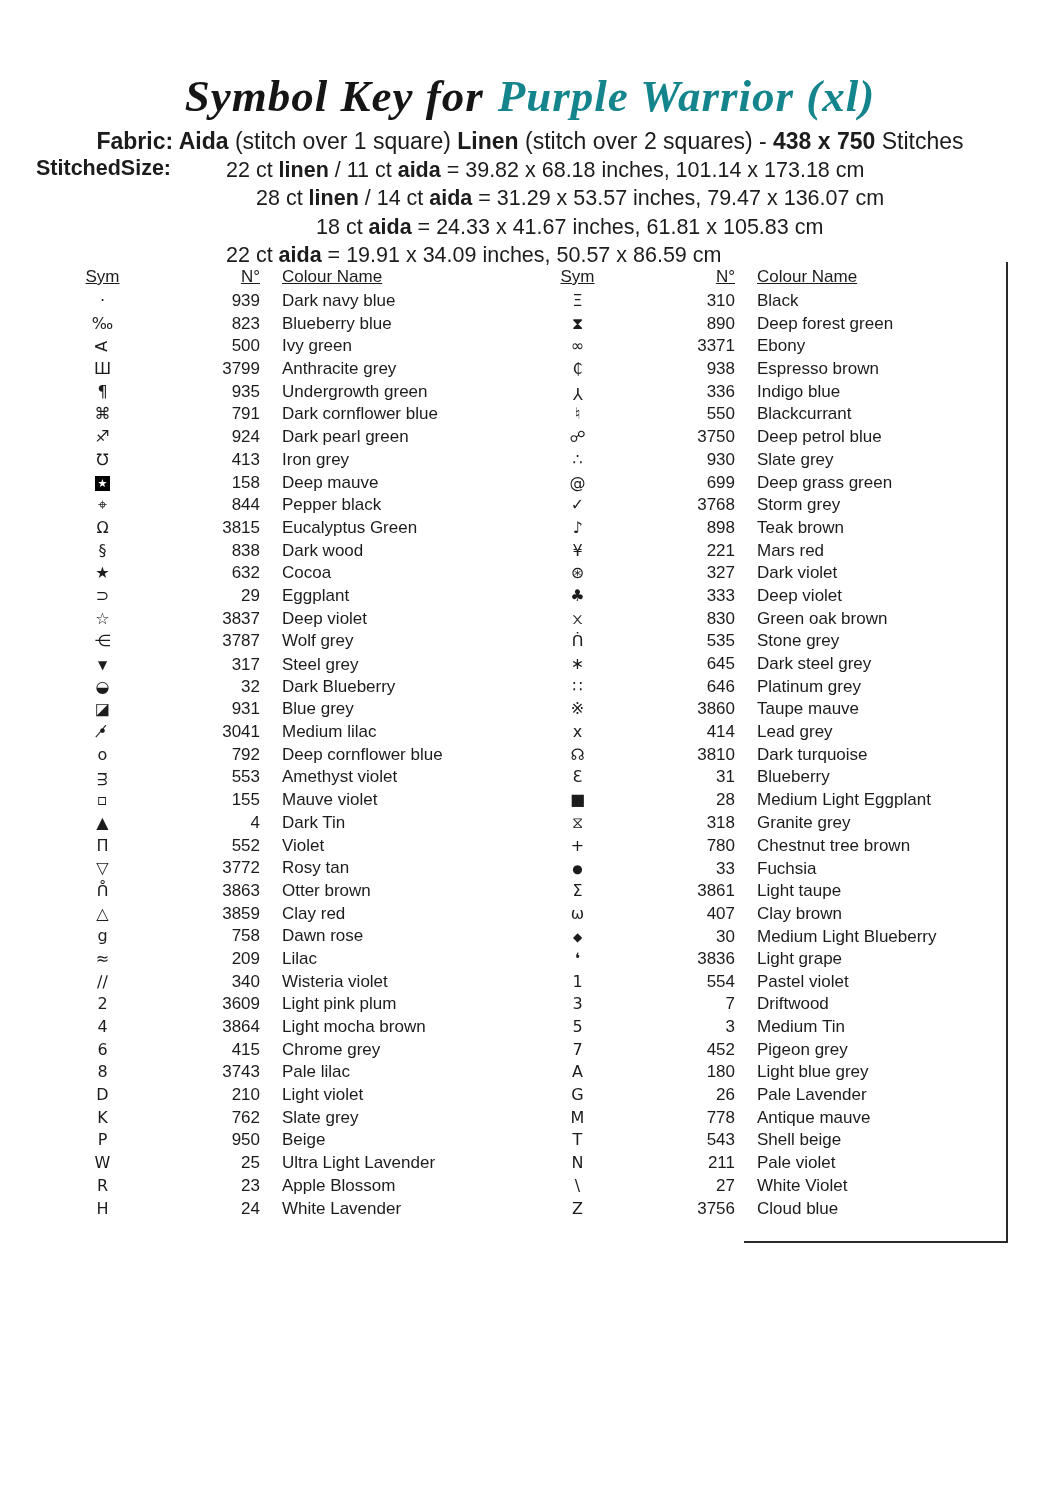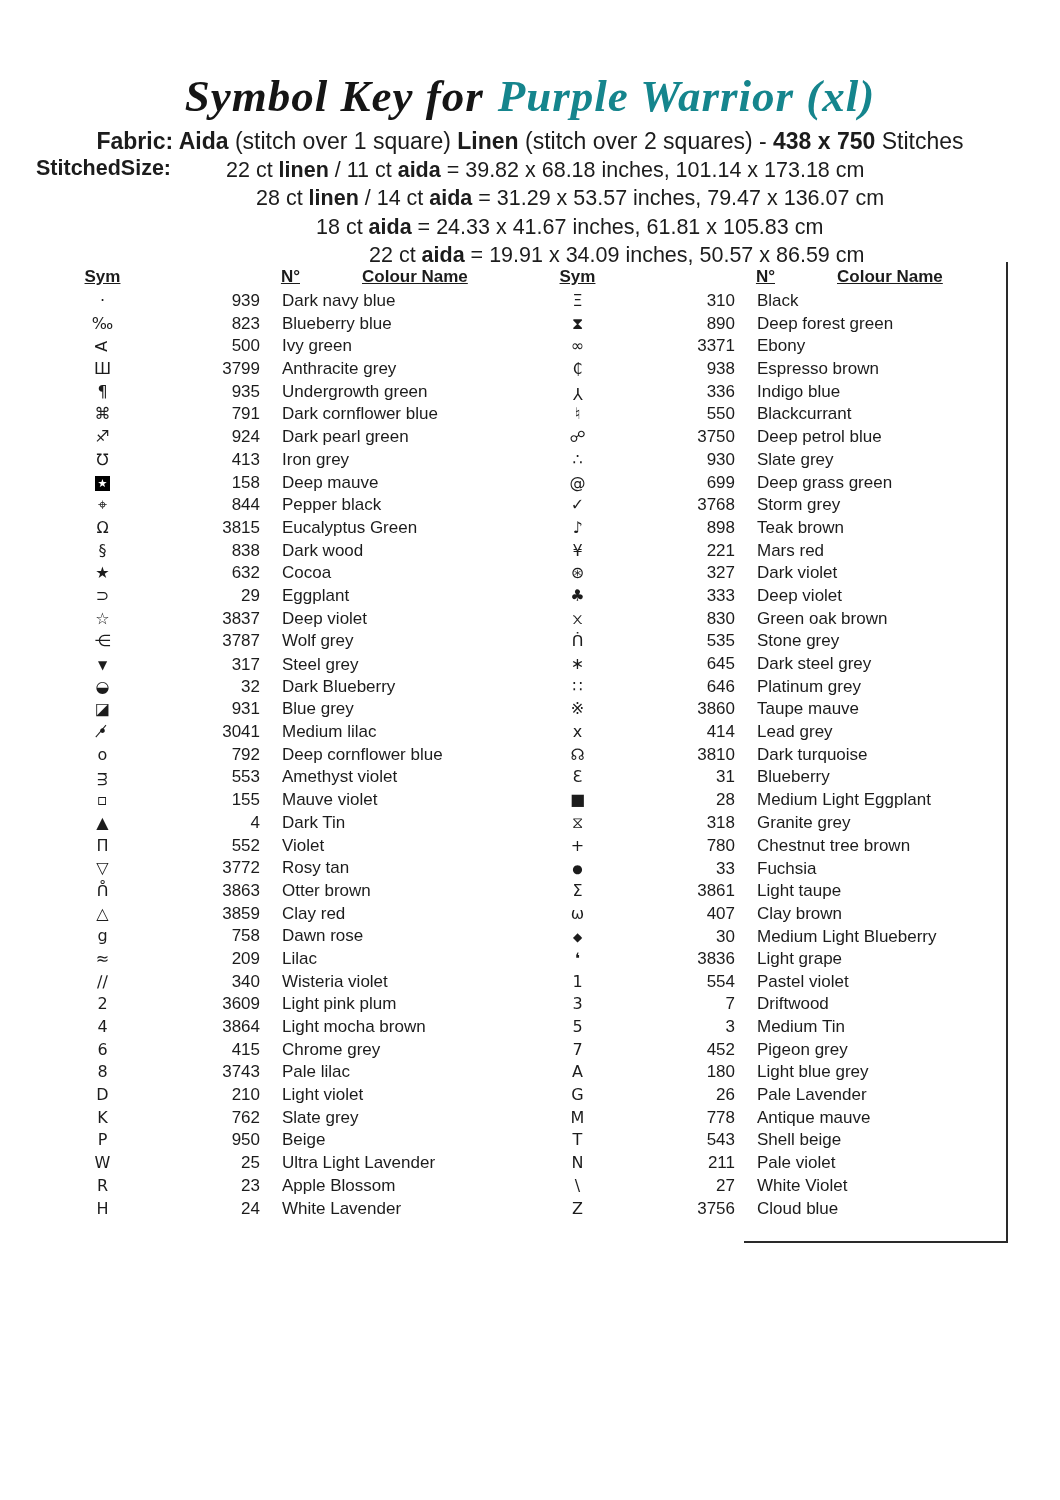--- a/index.html
+++ b/index.html
@@ -11,27 +11,27 @@
   .title .t-prefix{color:#151515;margin-right:14px;}
   .title .t-name{color:#15858D;}
   .fabric-line{position:absolute;top:128px;left:0;right:0;text-align:center;
                font-size:23px;white-space:nowrap;}
   .b{font-weight:bold;}
   .sizes{position:absolute;top:156px;left:36px;display:flex;align-items:flex-start;}
   .sizes-label{font-weight:bold;font-size:21.5px;width:152px;}
   .size-lines{margin-left:38px;font-size:21.5px;line-height:28.4px;white-space:nowrap;}
   .size-line:nth-child(2){margin-left:30px;}
   .size-line:nth-child(3){margin-left:90px;}
-  .size-line:nth-child(4){margin-left:143px;}
+  .size-line:nth-child(4){}
   .key-col{position:absolute;top:264px;font-size:17px;}
   .col-left{left:70px;width:450px;}
   .col-right{left:545px;width:462px;}
   .krow,.khdr{display:grid;grid-template-columns:65px 125px 1fr;height:22.7px;
               line-height:22.7px;align-items:center;}
-  .khdr{font-weight:bold;height:26px;line-height:26px;gap:40px;}
+  .khdr{font-weight:normal;height:26px;line-height:26px;}
   .khdr span{text-decoration:underline;}
   .h-sym{text-align:center;}
   .h-no{text-align:right;}
   .h-name{padding-left:22px;}
   .c-sym{text-align:center;font-family:"DejaVu Sans",sans-serif;font-size:16px;}
   .c-no{text-align:right;}
   .c-name{padding-left:22px;white-space:nowrap;}
   .c-sym .inv{display:inline-block;background:#000;color:#fff;width:15px;height:15px;
               line-height:15px;font-size:11px;vertical-align:1px;}
   .c-sym .sm{font-size:12px;}

